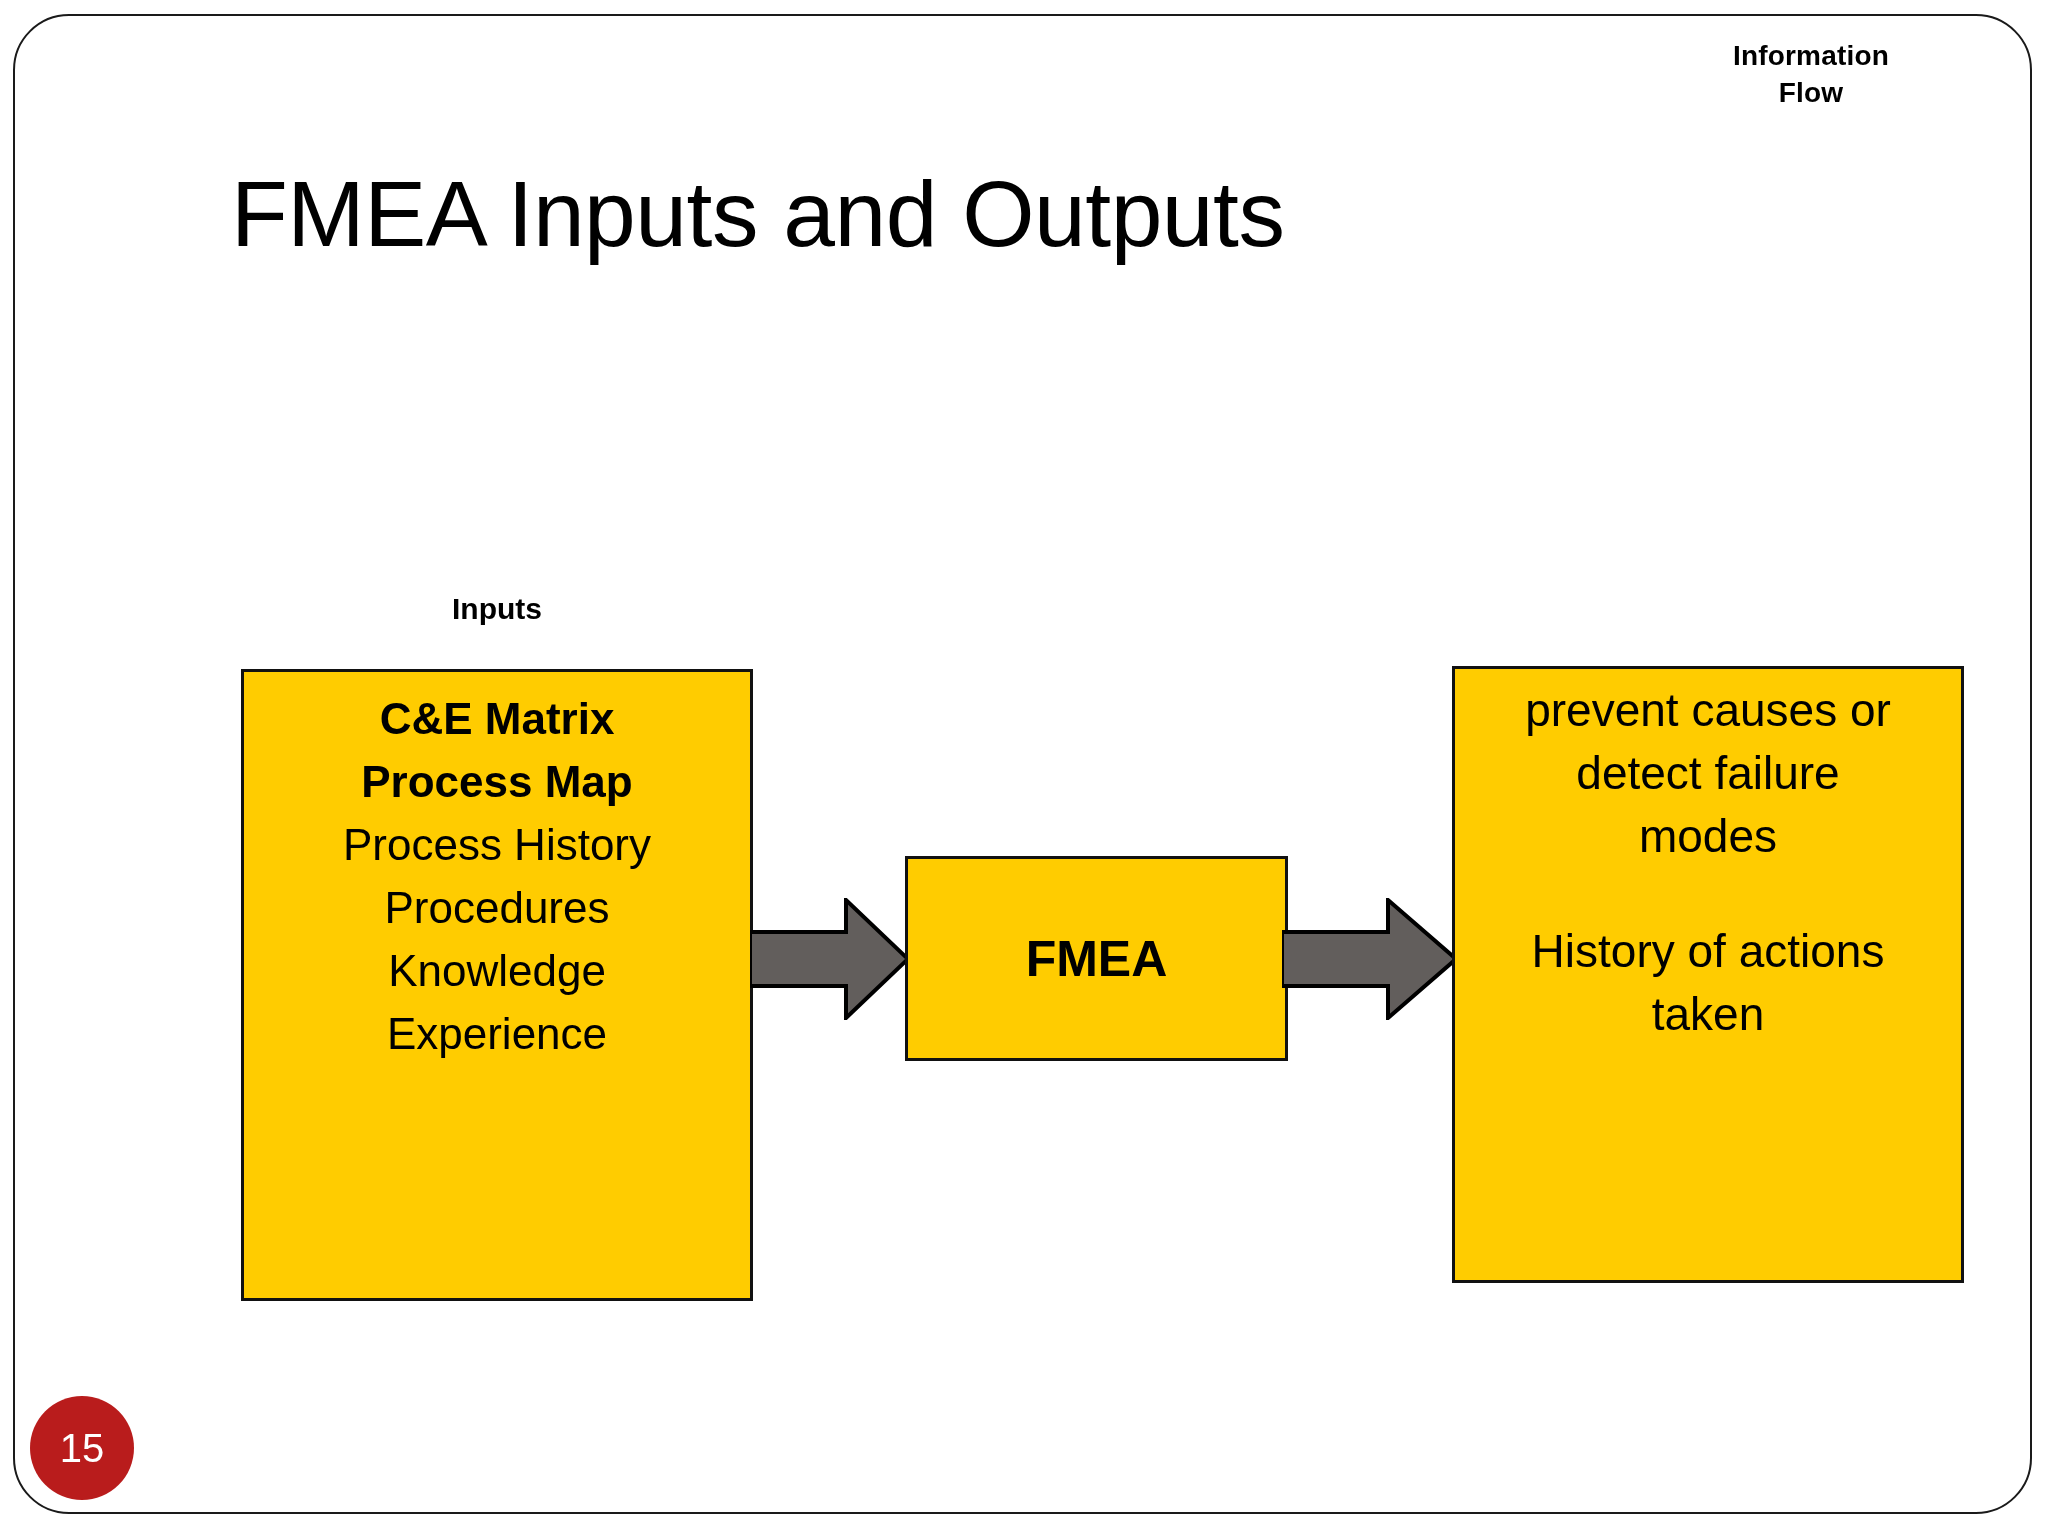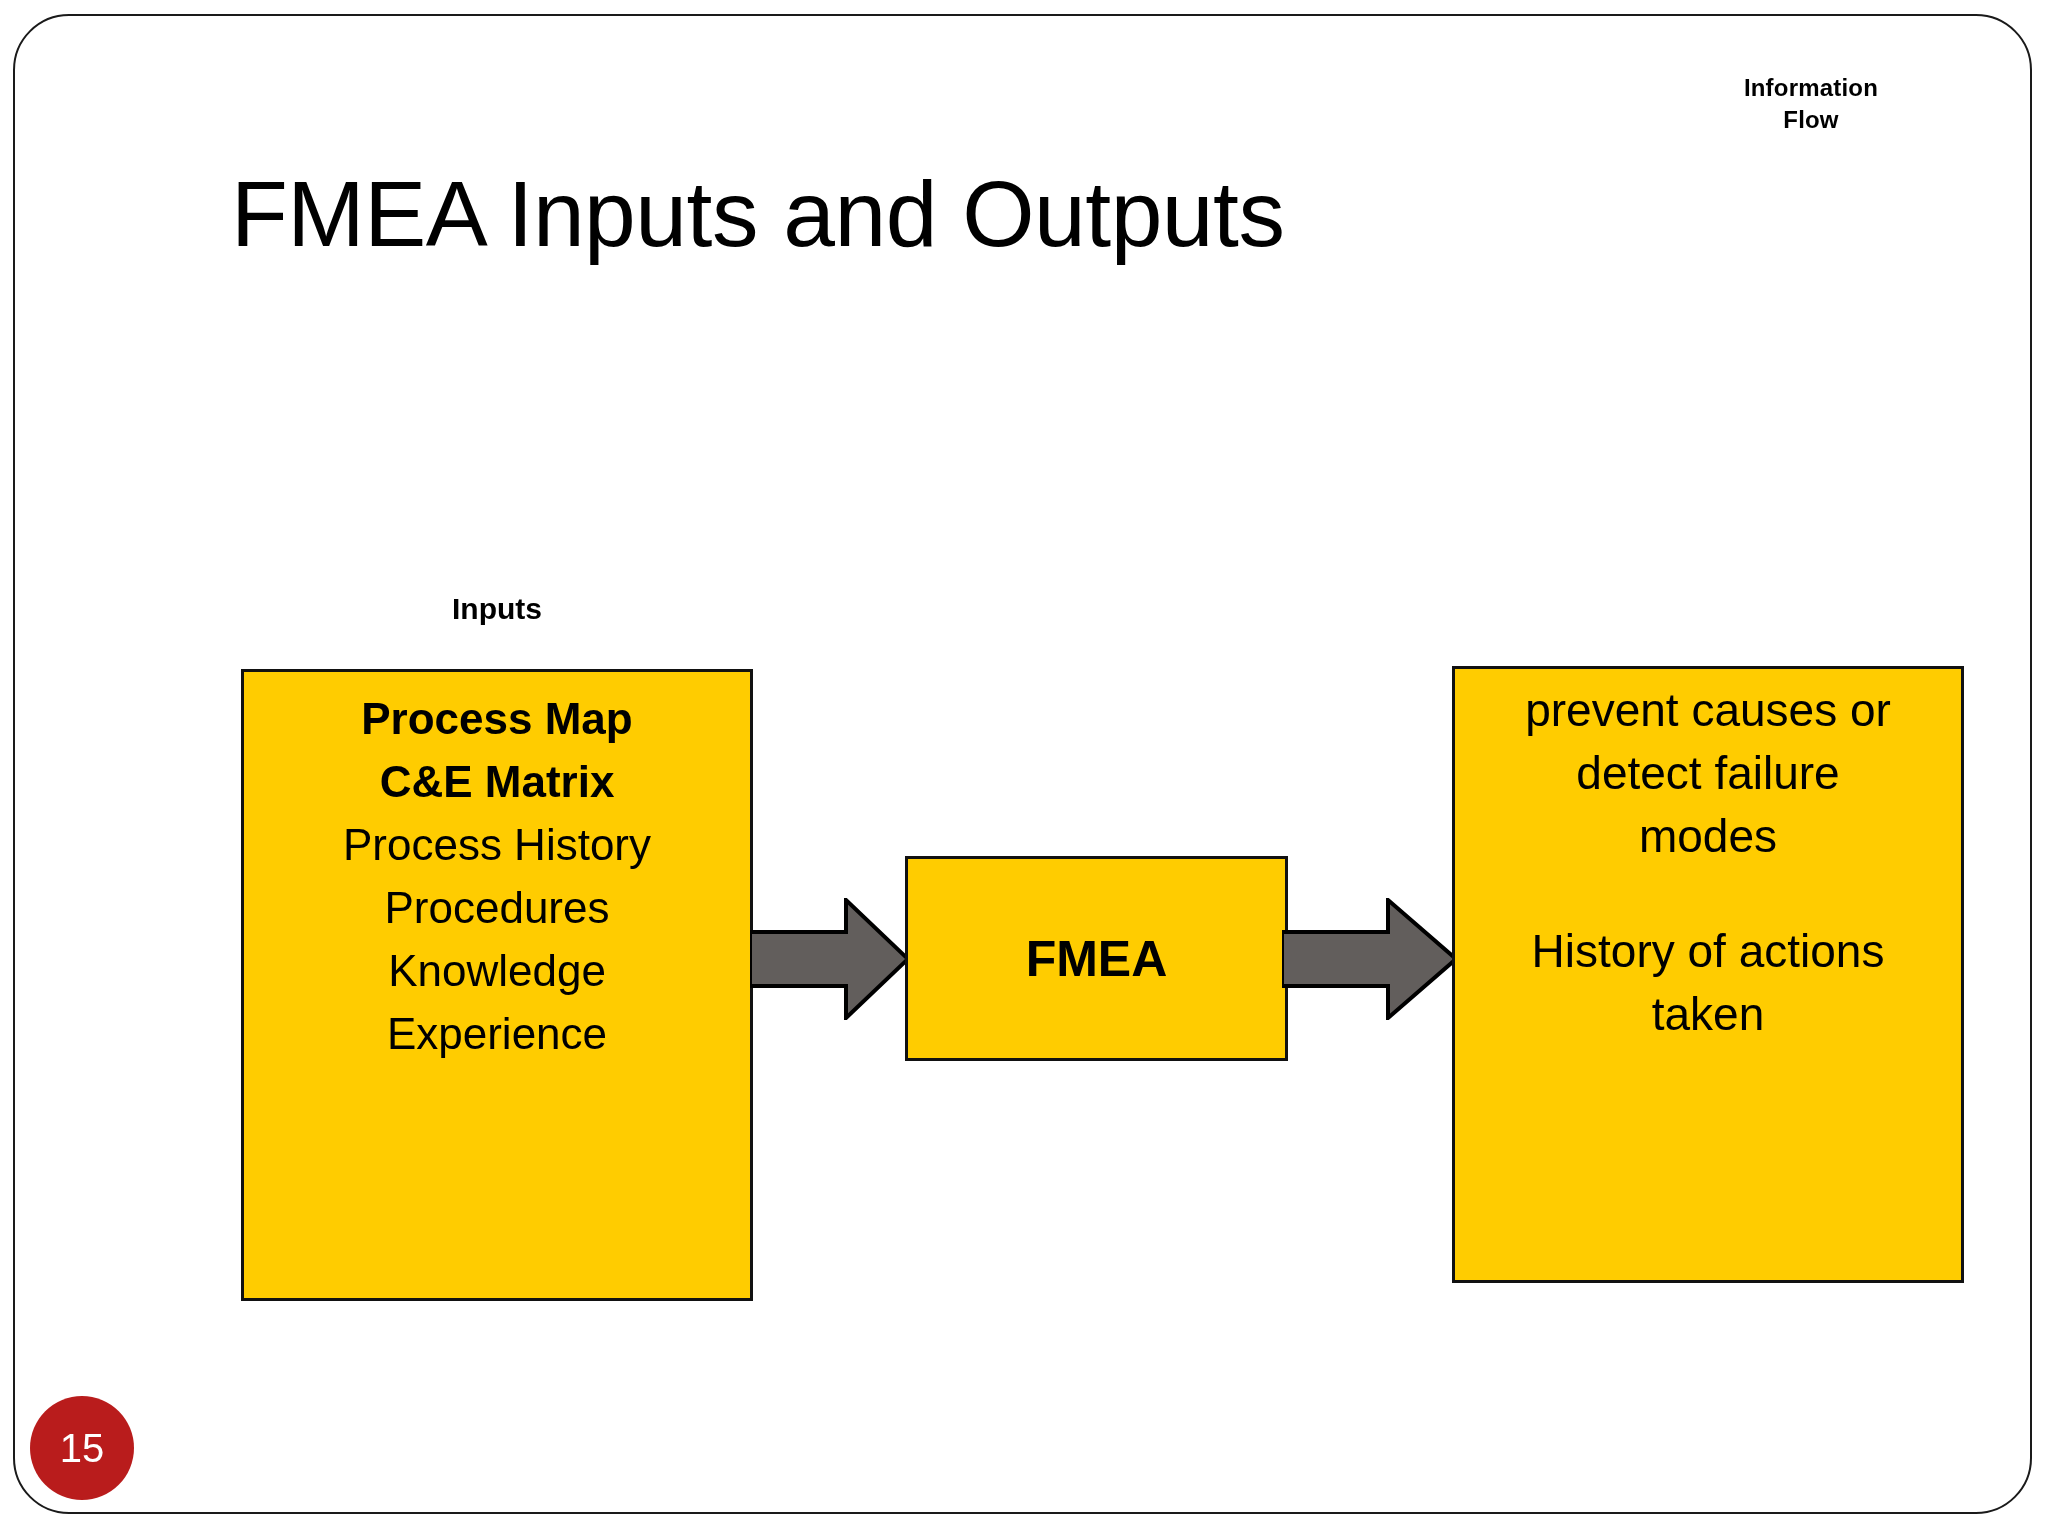--- a/index.html
+++ b/index.html
@@ -31,24 +31,24 @@
     border: 2px solid #1a1a1a;
     border-radius: 56px;
     box-sizing: border-box;
     background: transparent;
   }
 
   
   #info-flow {
     position: absolute;
     right: 72px;
-    top: 72px;
+    top: 37px;
     width: 330px;
     text-align: center;
-    font-size: 24px;
+    font-size: 28px;
     font-weight: bold;
     line-height: 1.33;
     color: #000000;
     letter-spacing: 0.2px;
   }
 
   
   #page-title {
     position: absolute;
     left: 231px;
@@ -194,22 +194,22 @@
   <div id="info-flow">
     <div>Information</div>
     <div>Flow</div>
   </div>
 
   <div id="page-title">FMEA Inputs and Outputs</div>
 
   <div id="inputs-heading" class="col-heading">Inputs</div>
 
   <div id="inputs-box" class="yellow-box">
+    <div class="box-line bold">C&amp;E Matrix</div>
     <div class="box-line bold">Process Map</div>
-    <div class="box-line bold">C&amp;E Matrix</div>
     <div class="box-line">Process History</div>
     <div class="box-line">Procedures</div>
     <div class="box-line">Knowledge</div>
     <div class="box-line">Experience</div>
   </div>
 
   <div id="arrow-in" class="block-arrow">
     <svg width="160" height="122" viewBox="0 0 160 122" xmlns="http://www.w3.org/2000/svg">
       <polygon points="0,34 96,34 96,2 158,61 96,120 96,88 0,88" fill="#625e5c" stroke="#000000" stroke-width="4" stroke-linejoin="miter"></polygon>
     </svg>

